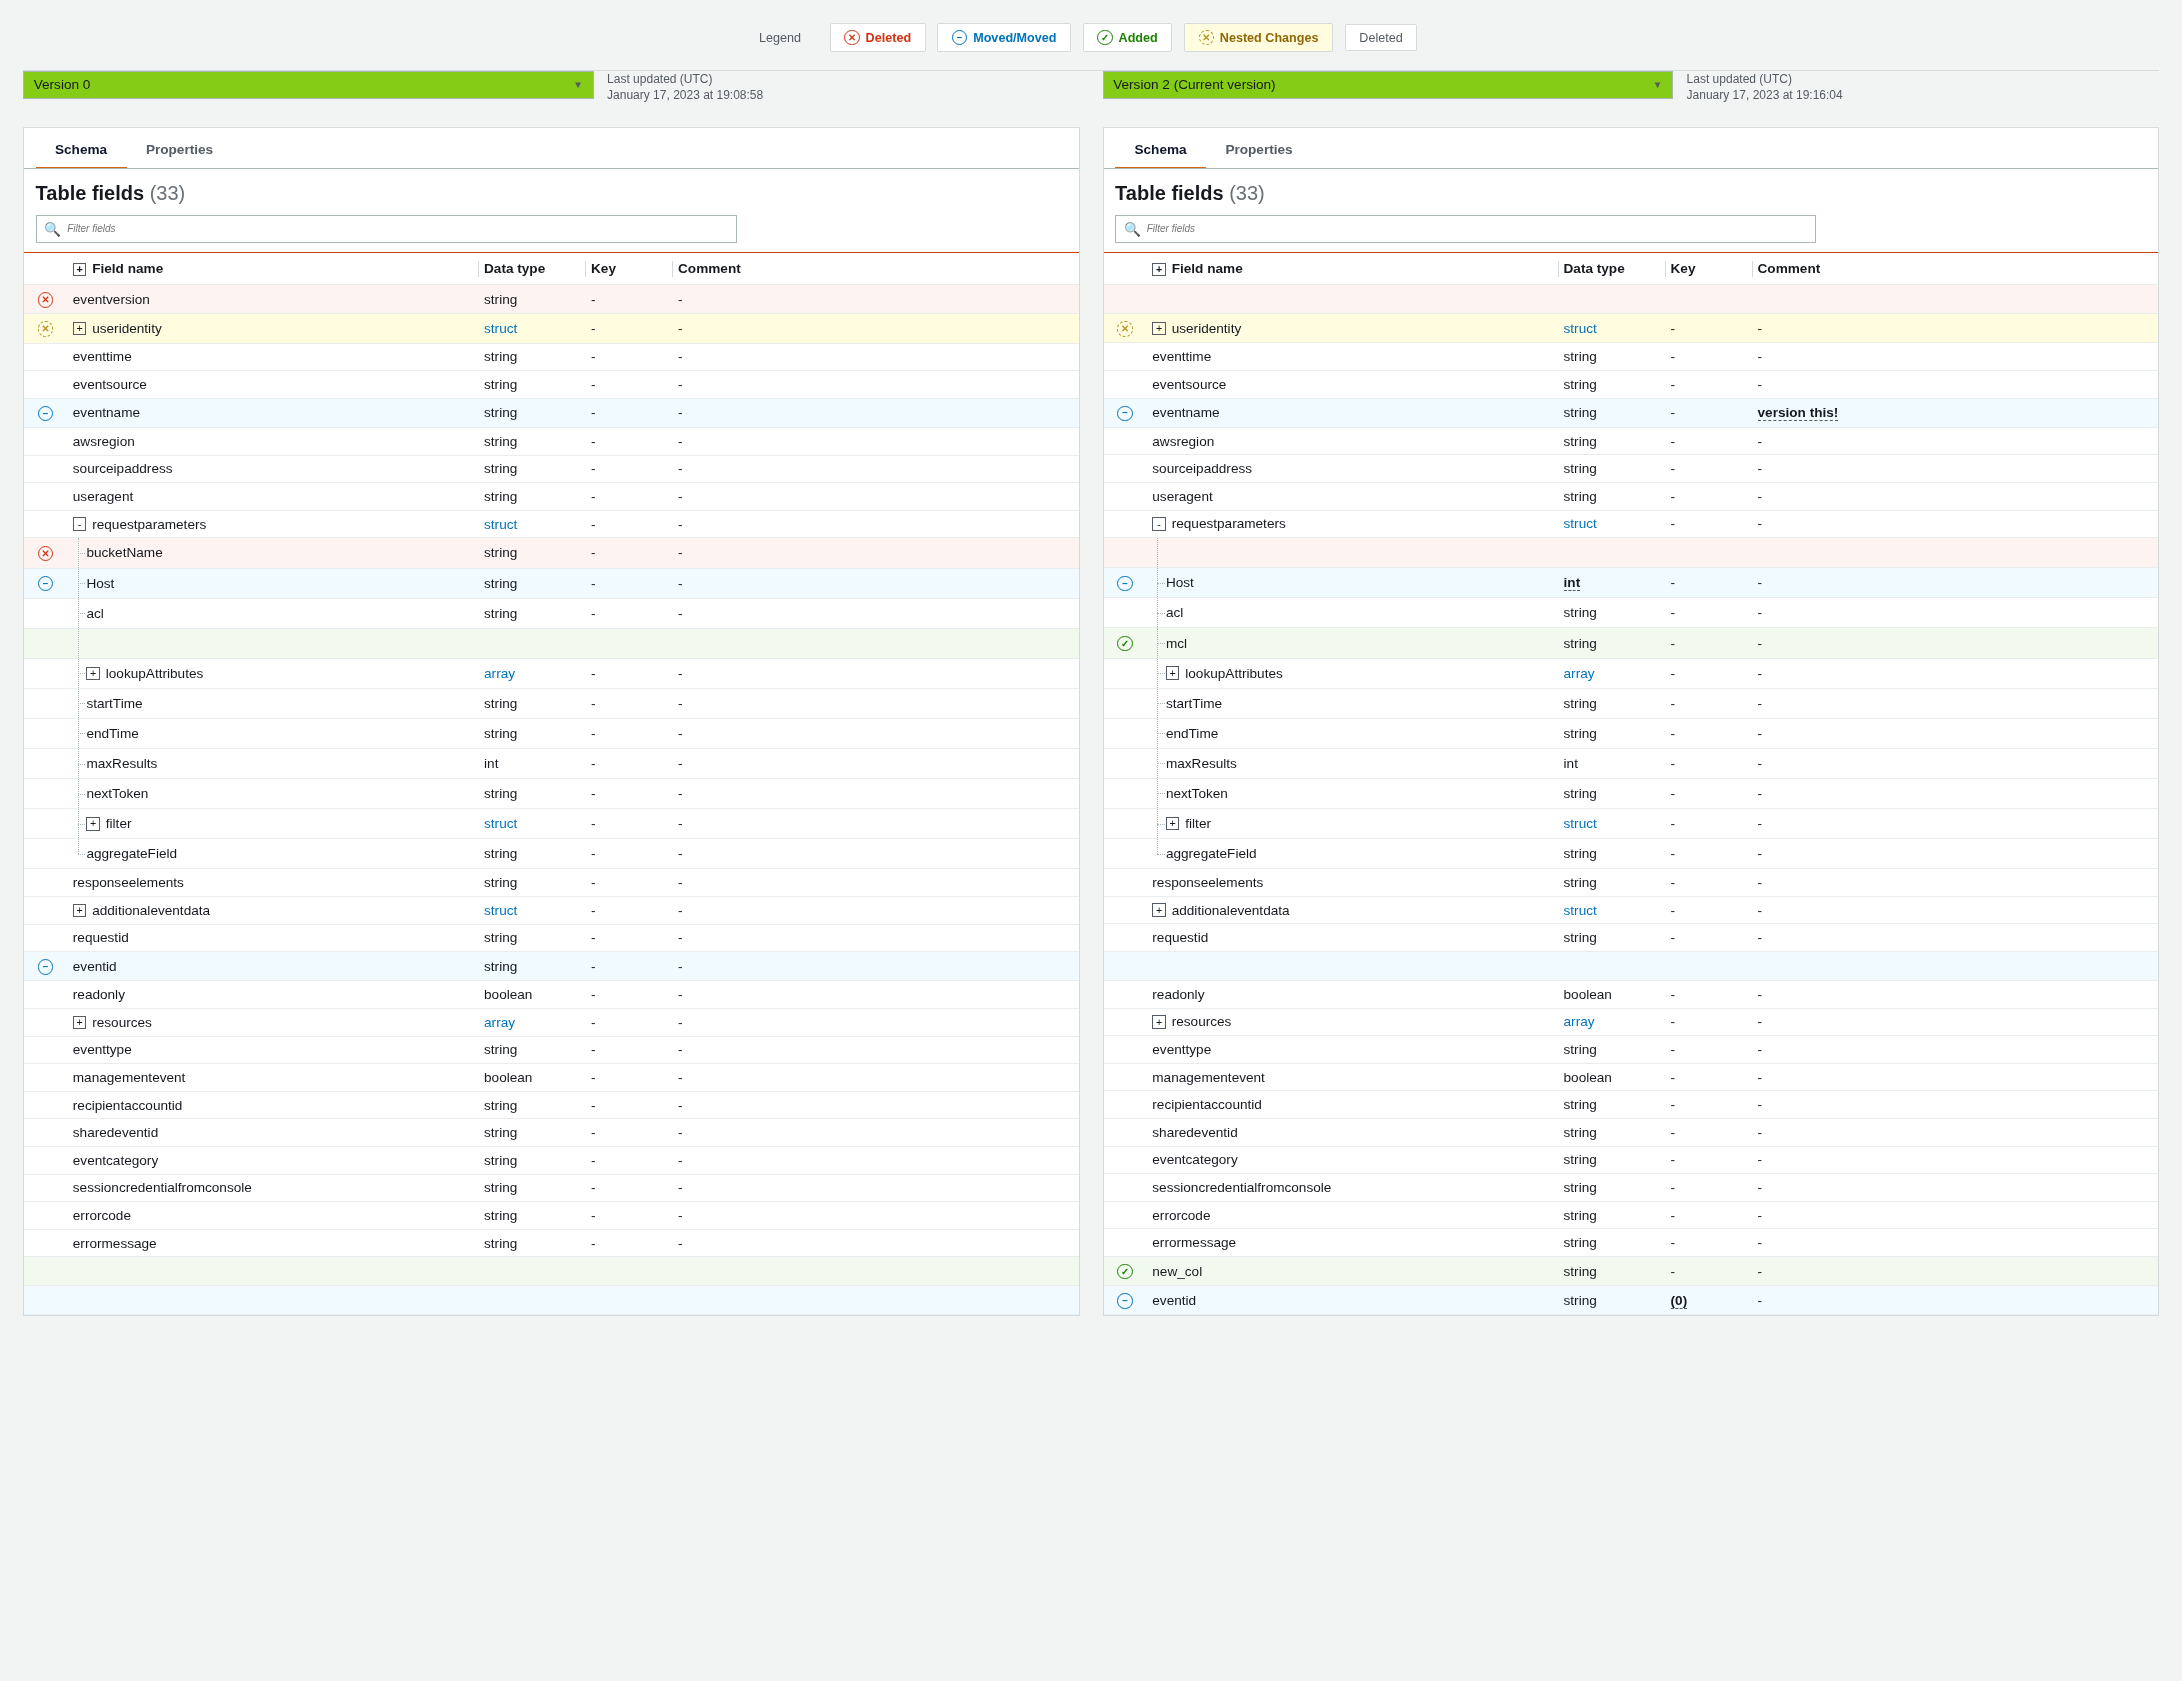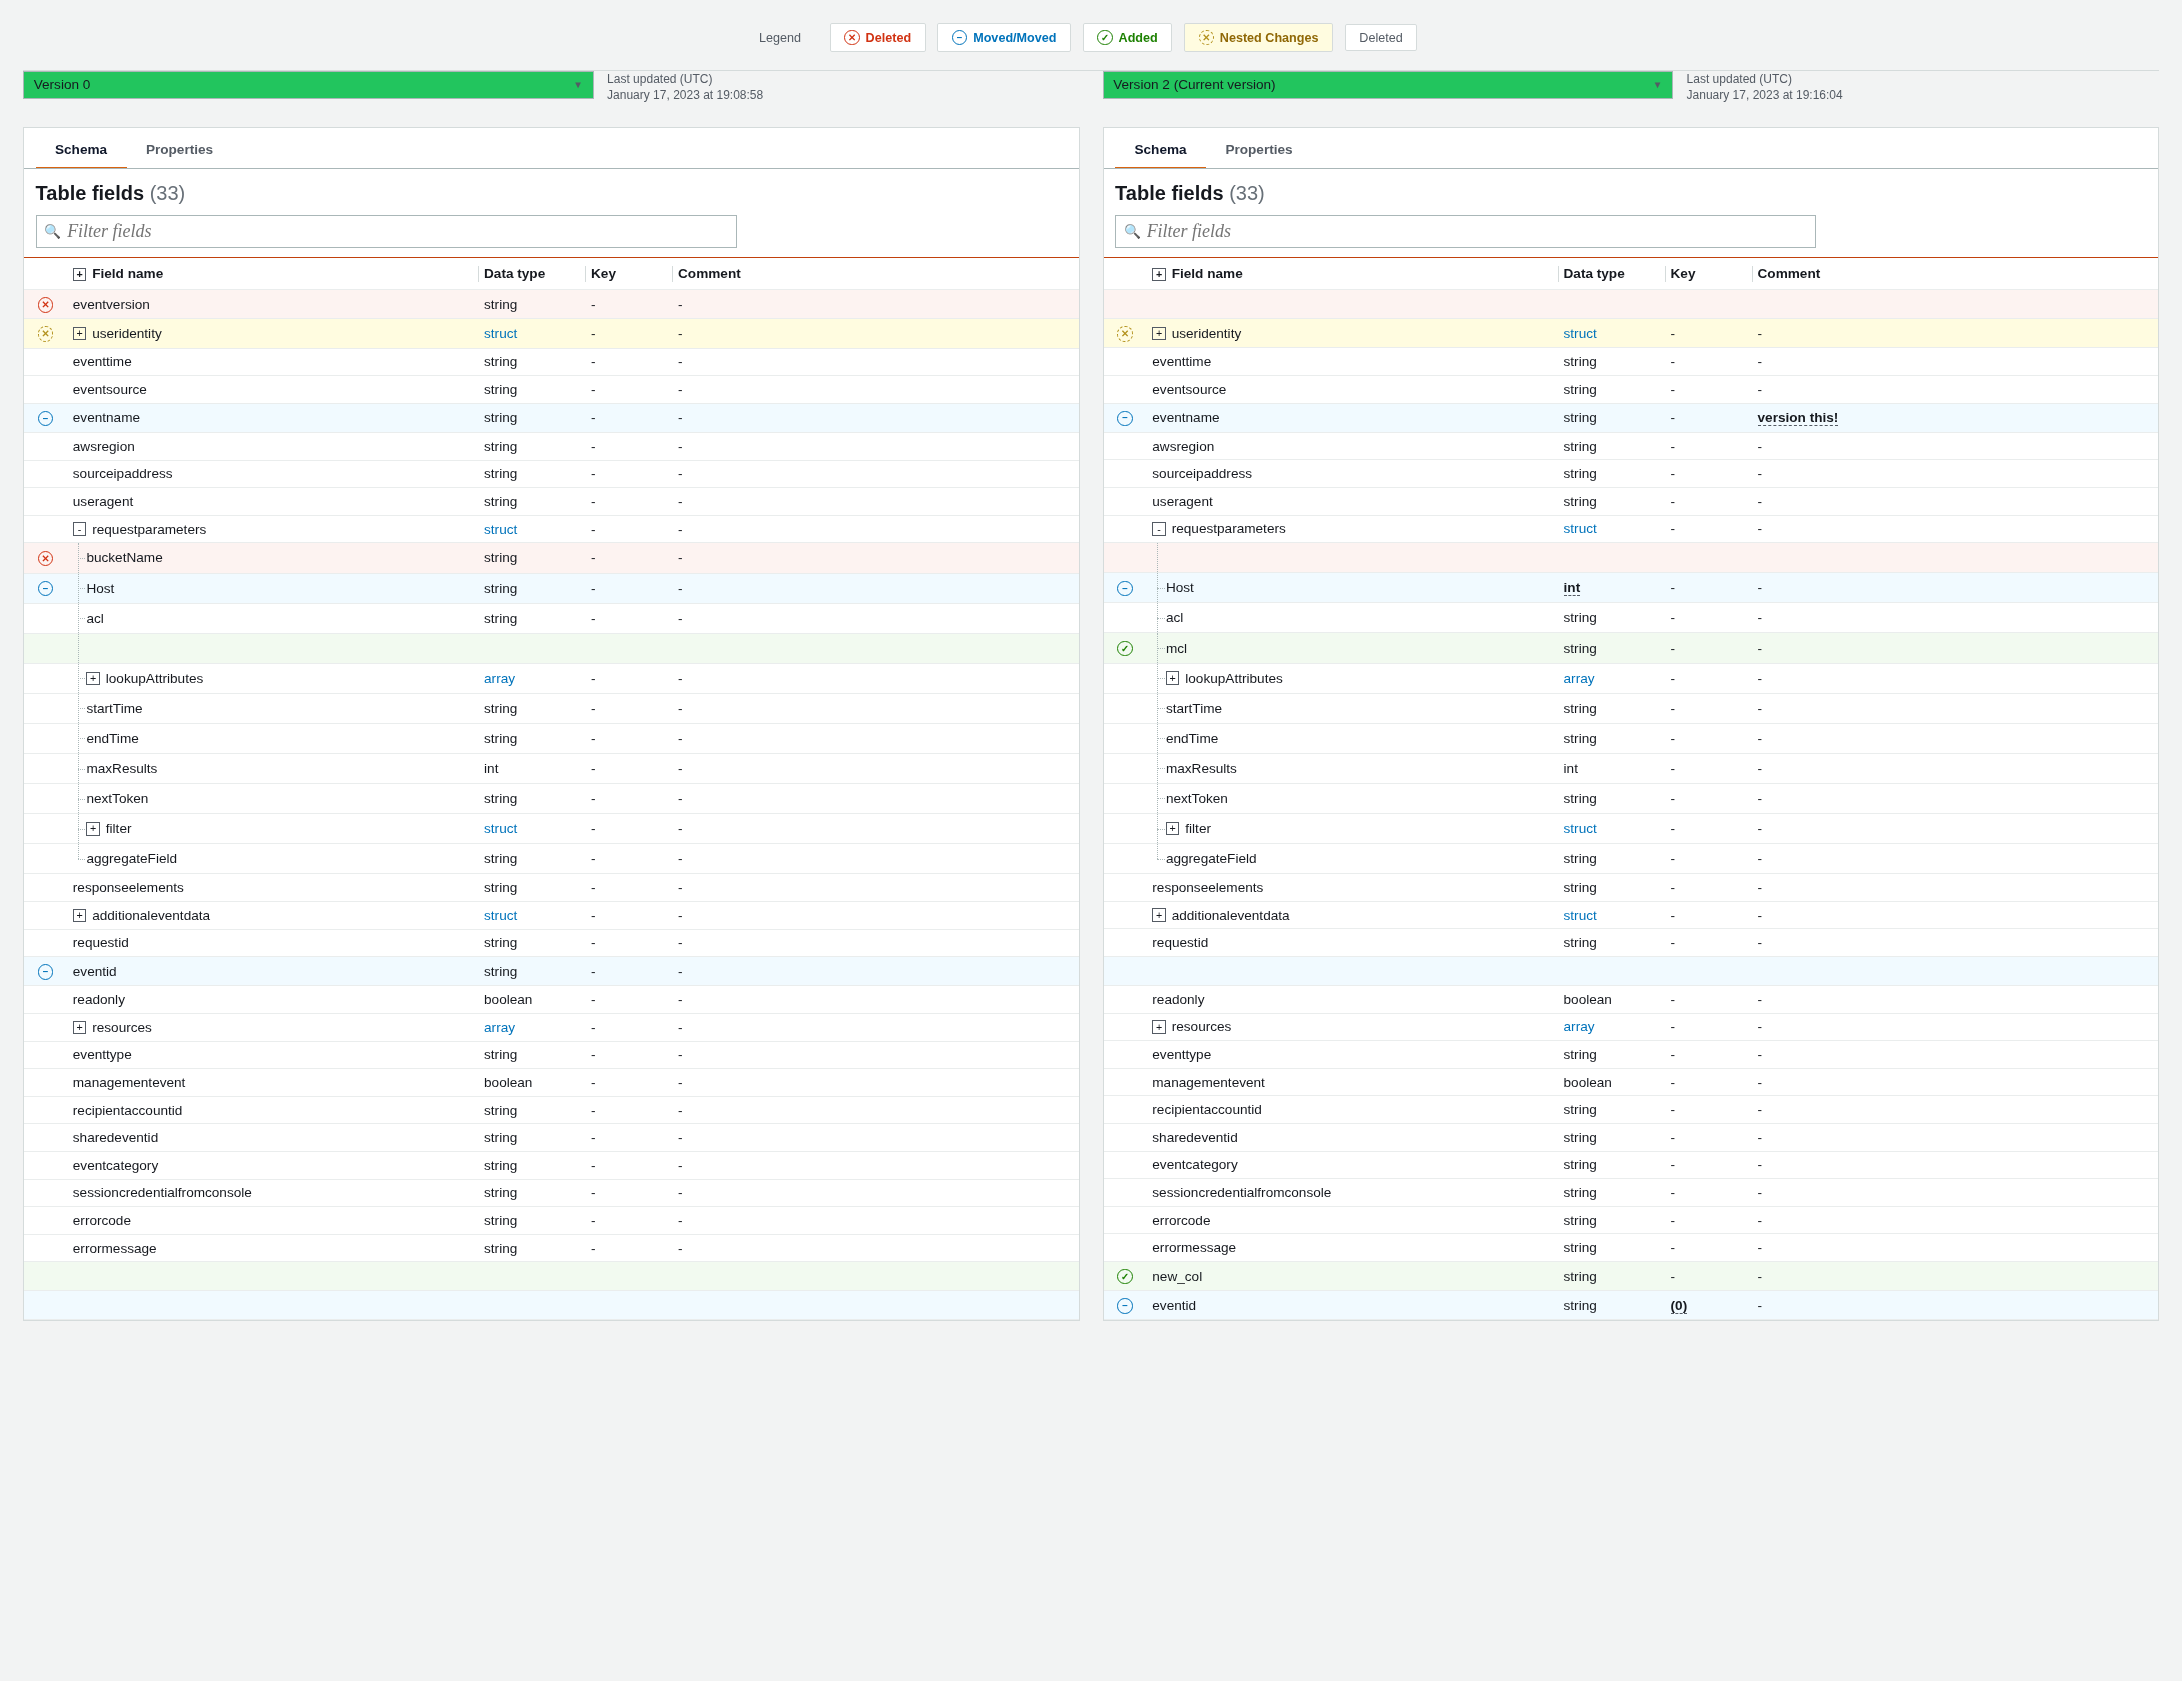--- a/index.html
+++ b/index.html
@@ -17,30 +17,30 @@
 .legend-deleted { color: #d13212; }
 .legend-edited { color: #0073bb; }
 .legend-added { color: #1d8102; }
 .legend-nested { color: #906806; background: #fffce0; }
 .legend-plain { color: #545b64; font-weight: 400; }
 .divider { border-top: 1px solid #d5dbdb; margin-bottom: 0; }
 .panels { display: flex; gap: 23px; }
 .panel { flex: 1; background: #fff; border: 1px solid #d5dbdb; margin-top: 13.6px; padding: 0; }
 .version-row { display: flex; align-items: flex-start; gap: 13.6px; padding: 0 0 9.7px 0; }
 .select { flex: 0 0 54%; }
-.select-box { border: 1px solid #aab7b8; padding: 5.8px 9.7px; display: flex; justify-content: space-between; align-items: center; background: #22c55e; font-size: 13.6px; }
+.select-box { border: 1px solid #aab7b8; padding: 5.8px 9.7px; display: flex; justify-content: space-between; align-items: center; background: #84cc16; font-size: 13.6px; }
 .meta { font-size: 12px; color: #545b64; line-height: 1.4; }
 .tabs { display: flex; border-bottom: 1px solid #aab7b8; padding: 0 11.6px; margin-top: 3.9px; }
 .tab { padding: 9.7px 19.4px; font-size: 13.6px; font-weight: 700; color: #545b64; cursor: pointer; border-bottom: 1.9px solid transparent; }
 .tab.active { color: #0f172a; border-bottom-color: #d86310; }
 .section-title { padding: 13.6px 11.6px 9.7px 11.6px; font-size: 20px; font-weight: 700; }
 .section-title .count { color: #687078; font-weight: 400; }
 .filter-wrap { padding: 0 11.6px 9.7px 11.6px; }
 .filter { border: 1px solid #aab7b8; padding: 4.9px 7.8px; display: flex; align-items: center; gap: 5.8px; width: 68%; }
-.filter input { border: none; outline: none; flex: 1; font-size: 18px; font-style: italic; color: #15803d; font-family: Liberation Serif, serif; }
+.filter input { border: none; outline: none; flex: 1; font-size: 10px; font-style: italic; color: #15803d; }
 .table { width: 100%; border-collapse: collapse; font-size: 13.6px; }
 .table th { text-align: left; font-weight: 700; padding: 7.8px 5.8px; border-top: 1px solid #c2410c; border-bottom: 1px solid #eaeded; font-size: 13.6px; position: relative; }
 .table th:not(:first-child):not(:nth-child(2))::before { content: ""; position: absolute; left: 0; top: 25%; height: 50%; border-left: 1px solid #d5dbdb; }
 .table td { padding: 5.8px 5.8px; border-bottom: 1px solid #eaeded; vertical-align: middle; }
 .col-icon { width: 43px; text-align: center; }
 .col-name { width: 39%; }
 .col-type { width: 107px; }
 .col-key { width: 87px; }
 .col-comment { }
 .row-deleted { background: #fdf3f1; }

